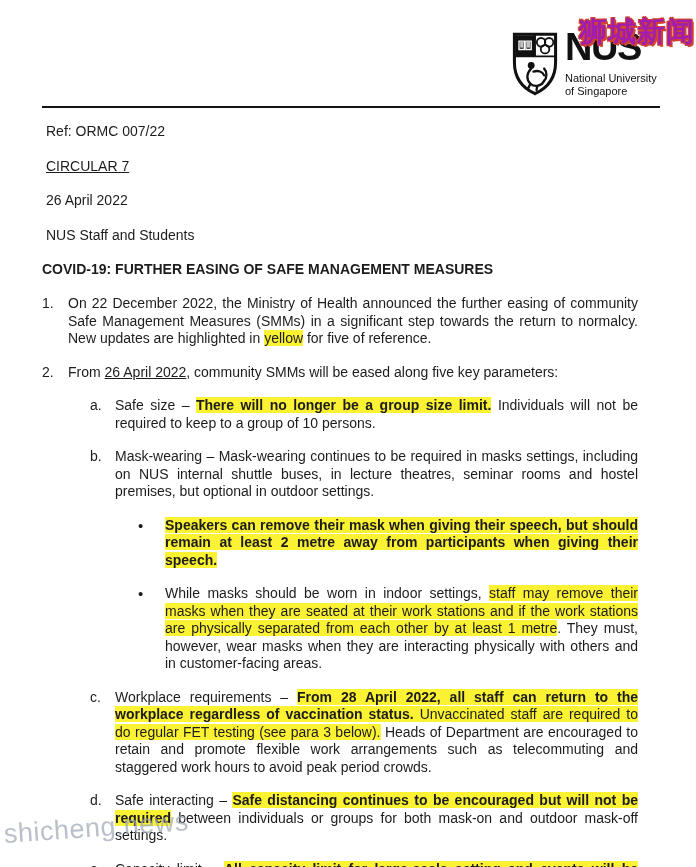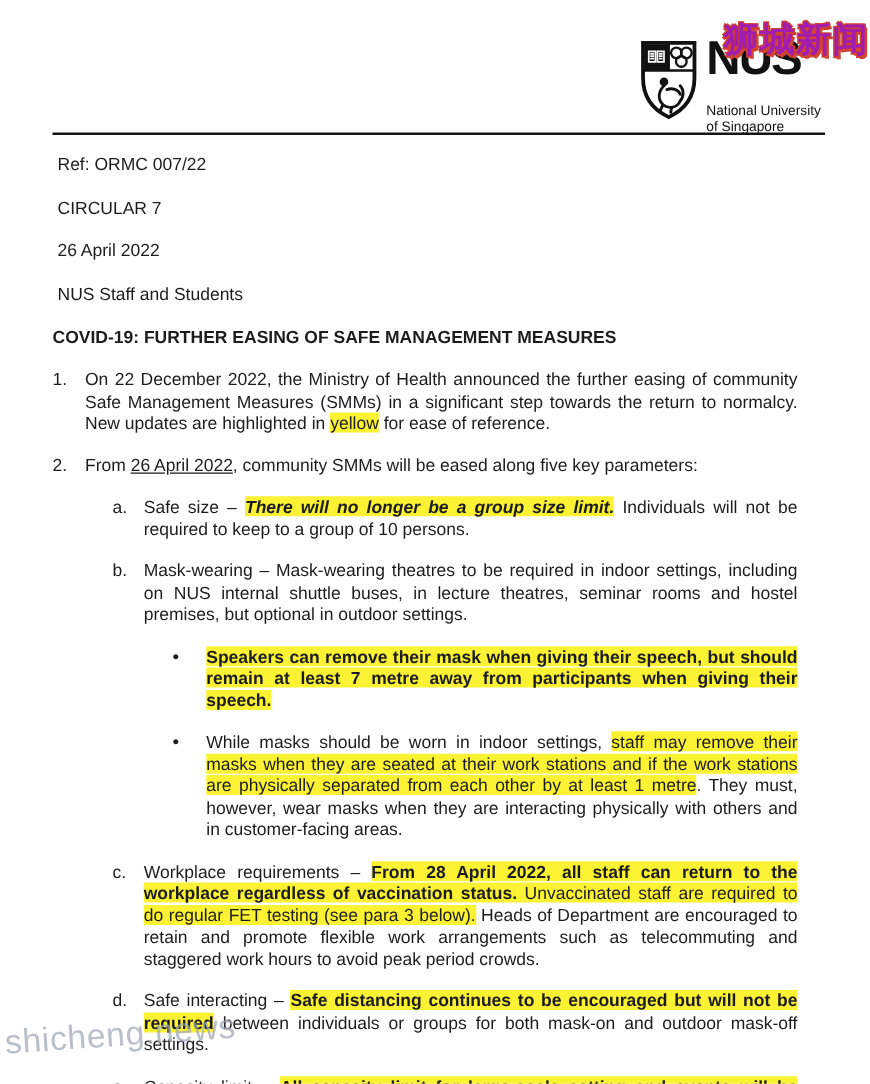--- a/index.html
+++ b/index.html
@@ -9,21 +9,21 @@
     font-family:"Liberation Sans", sans-serif;
     font-size:14px;line-height:17.5px;
   }
   .page{width:696px;height:867px;position:relative;}
 
   
   .header-zone{position:relative;height:106px;}
   .nus-logo{position:absolute;left:512px;top:32px;display:flex;align-items:flex-start;gap:7px;}
   .nus-shield{width:46px;height:64px;display:block;}
   .nus-text .acronym{font-size:38px;font-weight:700;line-height:30px;letter-spacing:-1.5px;color:#111;}
-  .nus-text .fullname{margin-top:21px;font-size:11px;line-height:13px;color:#111;}
+  .nus-text .fullname{margin-top:10px;font-size:11px;line-height:13px;color:#111;}
   .page-hr{border:none;border-top:2px solid #141414;margin:0 36px 0 42px;}
 
   
   .wm-top{
     position:absolute;top:13px;right:1px;z-index:6;
     font-size:28px;font-weight:bold;letter-spacing:1px;color:#a21caf;
     text-shadow:-1px -1px 0 #cf4330,1px -1px 0 #cf4330,-1px 1px 0 #cf4330,
                  2px 2px 0 #cf4330,1px 1px 0 #cf4330;
     white-space:nowrap;
     margin-top:10px;
@@ -31,21 +31,21 @@
   .wm-bottom{
     position:absolute;left:4px;top:826px;z-index:6;
     font-size:27px;letter-spacing:0.5px;color:rgba(158,168,180,0.72);
     transform:rotate(-4deg);transform-origin:left center;white-space:nowrap;
   }
 
   
   .doc{padding:15px 58px 0 42px;}
   .hline{margin:0 0 17px 4px;}
   .doc-title{font-weight:bold;margin:0 0 16.5px 0;}
-  .underline{}
+  .underline{text-decoration:underline;}
   .hl{background:var(--hl,#fbf234);}
 
   .li{display:flex;margin:0 0 16px 0;}
   .li .marker{flex:0 0 auto;}
   .li .li-body{flex:1 1 auto;text-align:justify;}
   .lv1 .marker{width:26px;}
   .lv2{padding-left:48px;}
   .lv2 .marker{width:25px;}
   .lv3{padding-left:96px;}
   .lv3 .marker{width:27px;font-size:15px;}
@@ -93,37 +93,37 @@
 
   <div class="doc">
     <p class="hline">Ref: ORMC 007/22</p>
     <p class="hline"><span class="underline">CIRCULAR 7</span></p>
     <p class="hline">26 April 2022</p>
     <p class="hline">NUS Staff and Students</p>
     <p class="doc-title">COVID-19: FURTHER EASING OF SAFE MANAGEMENT MEASURES</p>
     <div id="doc-list">
         <div class="li lv1">
           <span class="marker">1.</span>
-          <div class="li-body"><span>On 22 December 2022, the Ministry of Health announced the further easing of community Safe Management Measures (SMMs) in a significant step towards the return to normalcy. New updates are highlighted in </span><span class="hl">yellow</span><span> for ease of reference.</span></div>
+          <div class="li-body"><span>On 22 December 2022, the Ministry of Health announced the further easing of community Safe Management Measures (SMMs) in a significant step towards the return to normalcy. New updates are highlighted in </span><span class="hl">yellow</span><span> for five of reference.</span></div>
         </div>
         <div class="li lv1">
           <span class="marker">2.</span>
           <div class="li-body"><span>From </span><span style="text-decoration: underline;">26 April 2022</span><span>, community SMMs will be eased along five key parameters:</span></div>
         </div>
         <div class="li lv2">
           <span class="marker">a.</span>
-          <div class="li-body"><span>Safe size – </span><span class="hl" style="font-weight: bold; font-style: italic;">There will no longer be a group size limit.</span><span> Individuals will not be required to keep to a group of 10 persons.</span></div>
+          <div class="li-body"><span>Safe size – </span><span class="hl" style="font-weight: bold;">There will no longer be a group size limit.</span><span> Individuals will not be required to keep to a group of 10 persons.</span></div>
         </div>
         <div class="li lv2">
           <span class="marker">b.</span>
-          <div class="li-body"><span>Mask-wearing – Mask-wearing theatres to be required in indoor settings, including on NUS internal shuttle buses, in lecture theatres, seminar rooms and hostel premises, but optional in outdoor settings.</span></div>
+          <div class="li-body"><span>Mask-wearing – Mask-wearing continues to be required in masks settings, including on NUS internal shuttle buses, in lecture theatres, seminar rooms and hostel premises, but optional in outdoor settings.</span></div>
         </div>
         <div class="li lv3">
           <span class="marker">•</span>
-          <div class="li-body"><span class="hl" style="font-weight: bold;">Speakers can remove their mask when giving their speech, but should remain at least 7 metre away from participants when giving their speech.</span></div>
+          <div class="li-body"><span class="hl" style="font-weight: bold;">Speakers can remove their mask when giving their speech, but should remain at least 2 metre away from participants when giving their speech.</span></div>
         </div>
         <div class="li lv3">
           <span class="marker">•</span>
           <div class="li-body"><span>While masks should be worn in indoor settings, </span><span class="hl">staff may remove their masks when they are seated at their work stations and if the work stations are physically separated from each other by at least 1 metre</span><span>. They must, however, wear masks when they are interacting physically with others and in customer-facing areas.</span></div>
         </div>
         <div class="li lv2">
           <span class="marker">c.</span>
           <div class="li-body"><span>Workplace requirements – </span><span class="hl" style="font-weight: bold;">From 28 April 2022, all staff can return to the workplace regardless of vaccination status.</span><span class="hl"> </span><span class="hl">Unvaccinated staff are required to do regular FET testing (see para 3 below).</span><span> Heads of Department are encouraged to retain and promote flexible work arrangements such as telecommuting and staggered work hours to avoid peak period crowds.</span></div>
         </div>
         <div class="li lv2">

